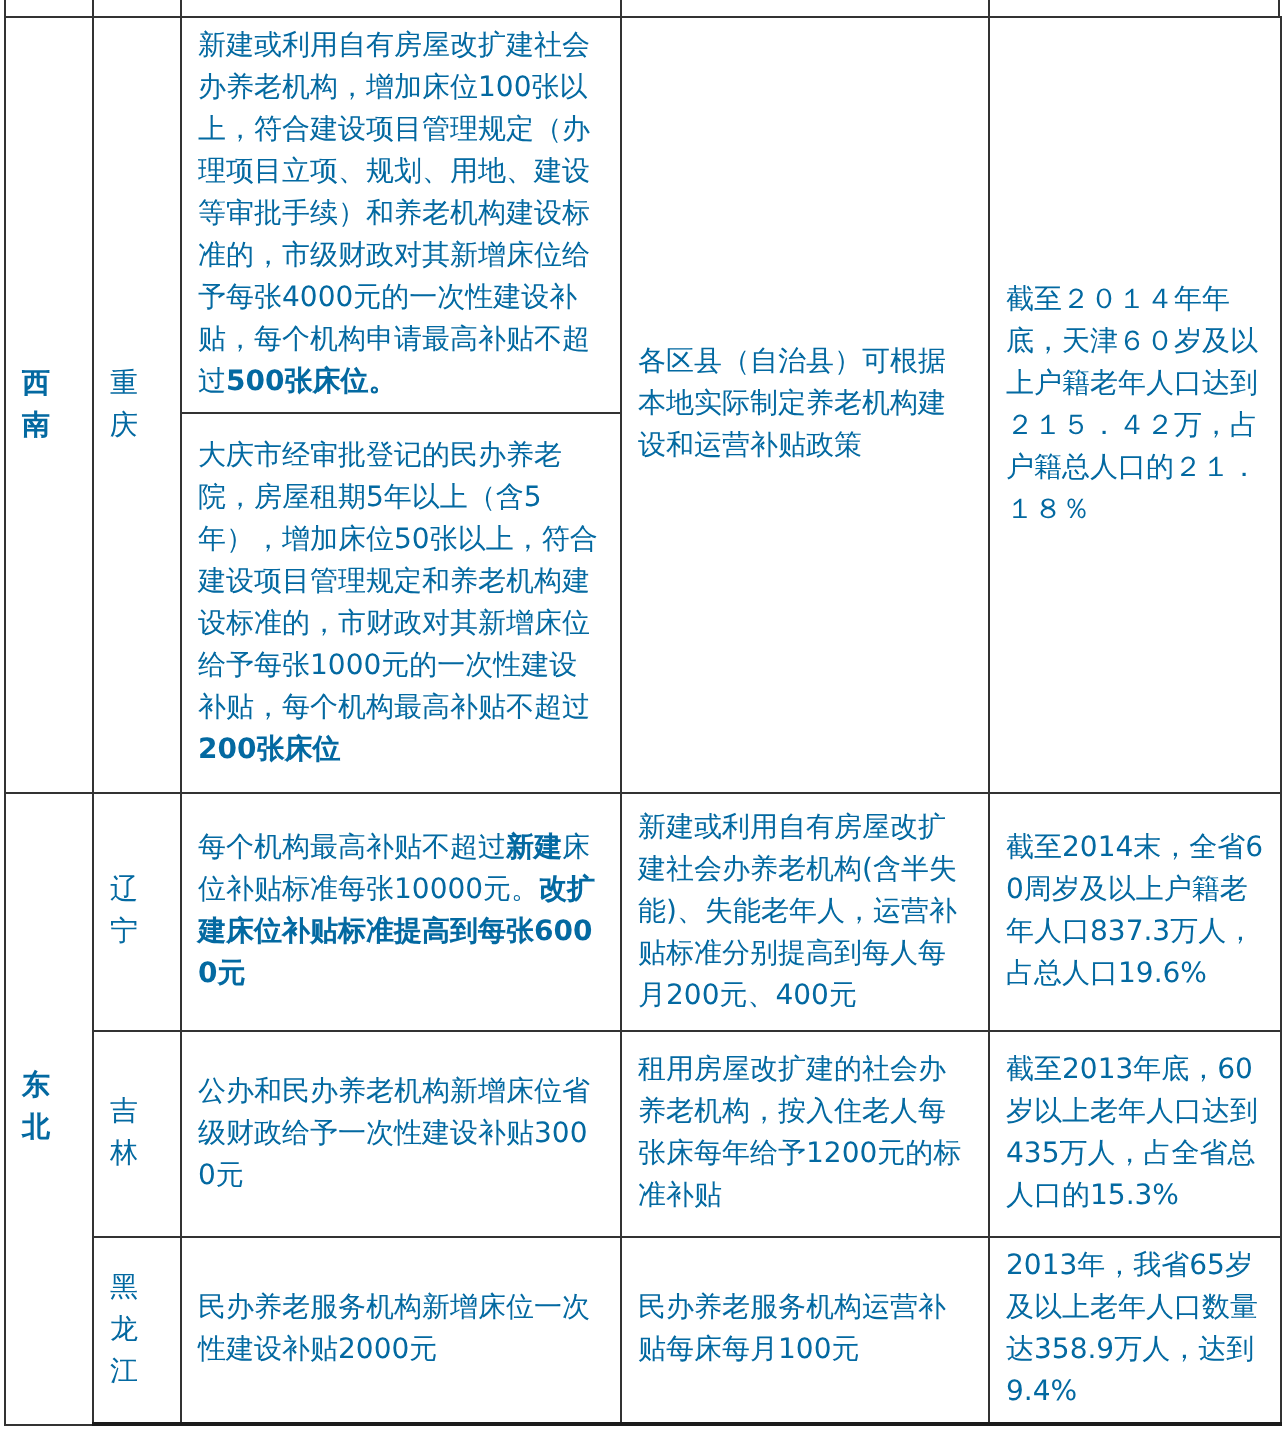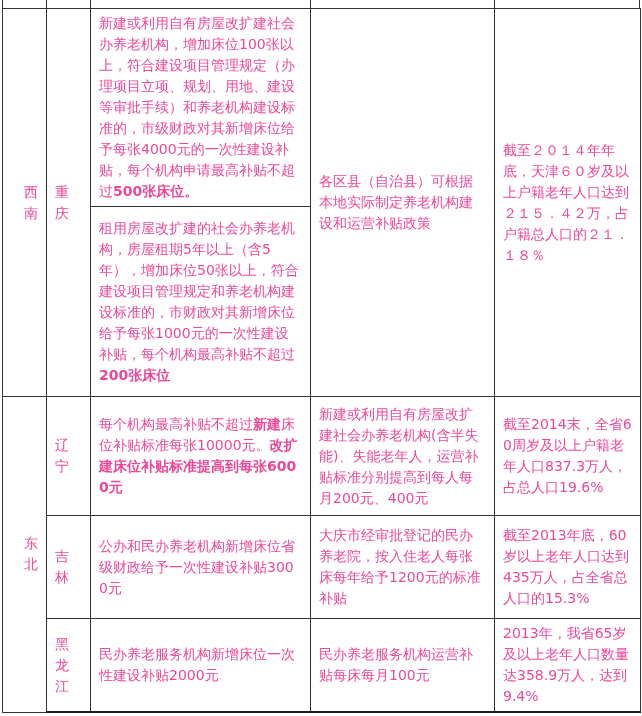--- a/index.html
+++ b/index.html
@@ -39,34 +39,33 @@
     border-collapse: collapse;
     table-layout: fixed;
   }
   table.policy td {
     border: 1px solid #333333;
     padding: 4px 8px;
     font-size: 14px;
     line-height: 21px;
     vertical-align: middle;
     word-break: break-all;
-    color: #ec4899;
+    color: #0369a1;
   }
   tr.r1 { height: 198px; }
   tr.r2 { height: 190px; }
   tr.r3 { height: 119px; }
   tr.r4 { height: 103px; }
   tr.r5 { height: 84px; }
   tr.r5 td { border-bottom: 2px solid #1b1b1b; }
 
   td.region {
-    font-weight: normal;
+    font-weight: bold;
     padding-left: 7px;
     padding-right: 4px;
-    text-align: right;
   }
   td.province {
     padding-left: 7px;
     padding-right: 4px;
   }
   td.stats {
     padding-left: 6px;
     padding-right: 5px;
     margin-top: 48px;
   }
@@ -93,33 +92,33 @@
     </colgroup>
     <tbody>
       <tr class="r1">
         <td class="region" rowspan="2">西南</td>
         <td class="province" rowspan="2">重庆</td>
         <td><span>新建或利用自有房屋改扩建社会办养老机构，增加床位100张以上，符合建设项目管理规定（办理项目立项、规划、用地、建设等审批手续）和养老机构建设标准的，市级财政对其新增床位给予每张4000元的一次性建设补贴，每个机构申请最高补贴不超过</span><span class="seg-bold">500张床位。</span></td>
         <td rowspan="2">各区县（自治县）可根据本地实际制定养老机构建设和运营补贴政策</td>
         <td class="stats" rowspan="2">截至２０１４年年底，天津６０岁及以上户籍老年人口达到２１５．４２万，占户籍总人口的２１．１８％</td>
       </tr>
       <tr class="r2">
-        <td><span>租用房屋改扩建的社会办养老机构，房屋租期5年以上（含5年），增加床位50张以上，符合建设项目管理规定和养老机构建设标准的，市财政对其新增床位给予每张1000元的一次性建设补贴，每个机构最高补贴不超过</span><span class="seg-bold">200张床位</span></td>
+        <td><span>大庆市经审批登记的民办养老院，房屋租期5年以上（含5年），增加床位50张以上，符合建设项目管理规定和养老机构建设标准的，市财政对其新增床位给予每张1000元的一次性建设补贴，每个机构最高补贴不超过</span><span class="seg-bold">200张床位</span></td>
       </tr>
       <tr class="r3">
         <td class="region" rowspan="3">东北</td>
         <td class="province">辽宁</td>
         <td><span>每个机构最高补贴不超过</span><span class="seg-bold">新建</span><span>床位补贴标准每张10000元。</span><span class="seg-bold">改扩建床位补贴标准提高到每张6000元</span></td>
         <td>新建或利用自有房屋改扩建社会办养老机构(含半失能)、失能老年人，运营补贴标准分别提高到每人每月200元、400元</td>
         <td class="stats">截至2014末，全省60周岁及以上户籍老年人口837.3万人，占总人口19.6%</td>
       </tr>
       <tr class="r4">
         <td class="province">吉林</td>
         <td><span>公办和民办养老机构新增床位省级财政给予一次性建设补贴3000元</span></td>
-        <td>大庆市经审批登记的民办养老院，按入住老人每张床每年给予1200元的标准补贴</td>
+        <td>租用房屋改扩建的社会办养老机构，按入住老人每张床每年给予1200元的标准补贴</td>
         <td class="stats">截至2013年底，60岁以上老年人口达到435万人，占全省总人口的15.3%</td>
       </tr>
       <tr class="r5">
         <td class="province">黑龙江</td>
         <td><span>民办养老服务机构新增床位一次性建设补贴2000元</span></td>
         <td>民办养老服务机构运营补贴每床每月100元</td>
         <td class="stats">2013年，我省65岁及以上老年人口数量达358.9万人，达到9.4%</td>
       </tr>
     </tbody>
   </table>

